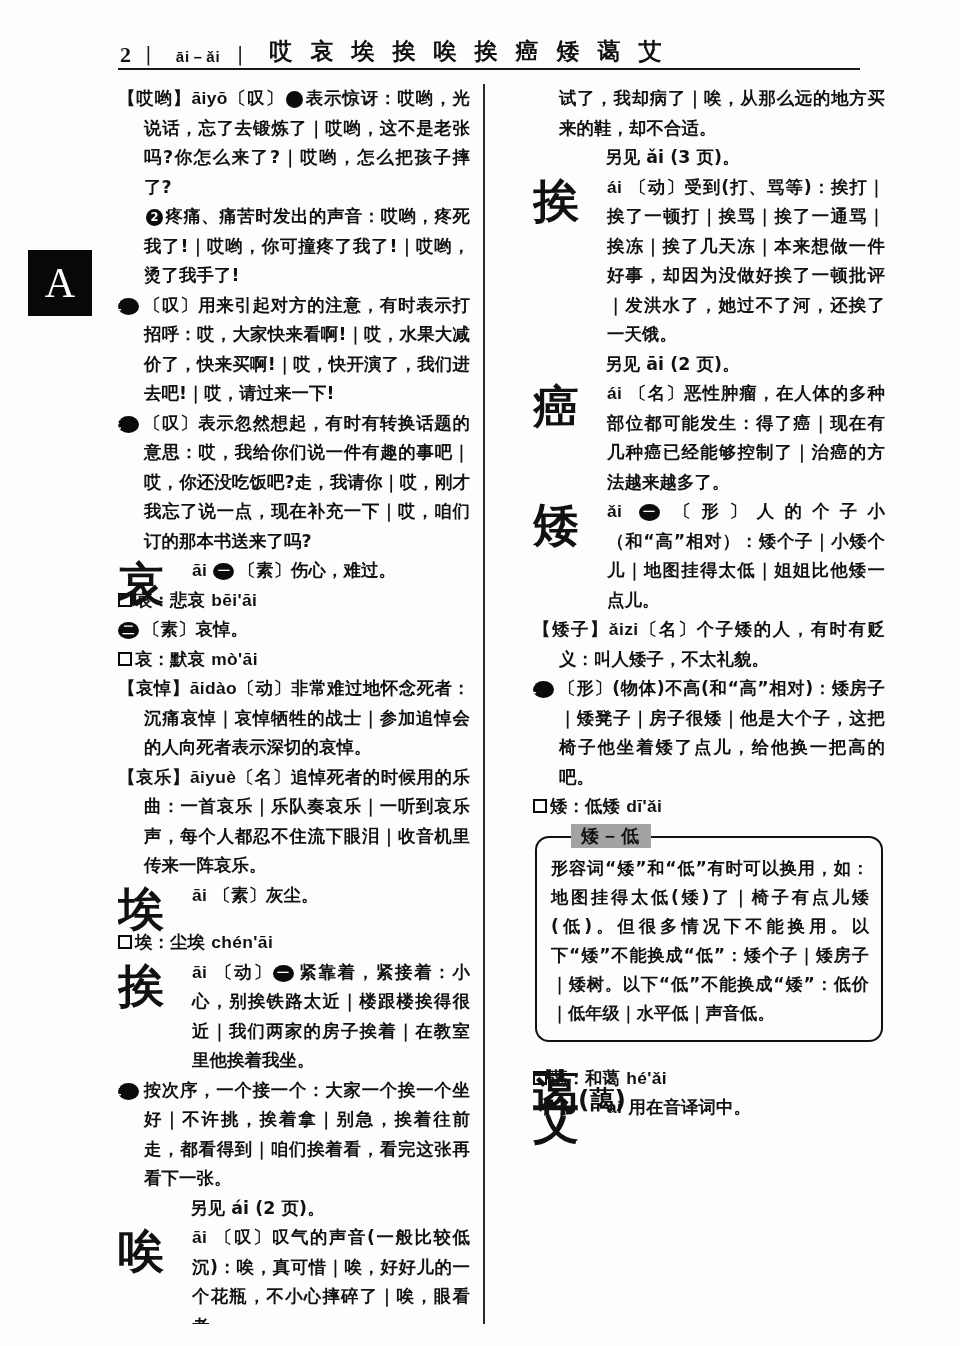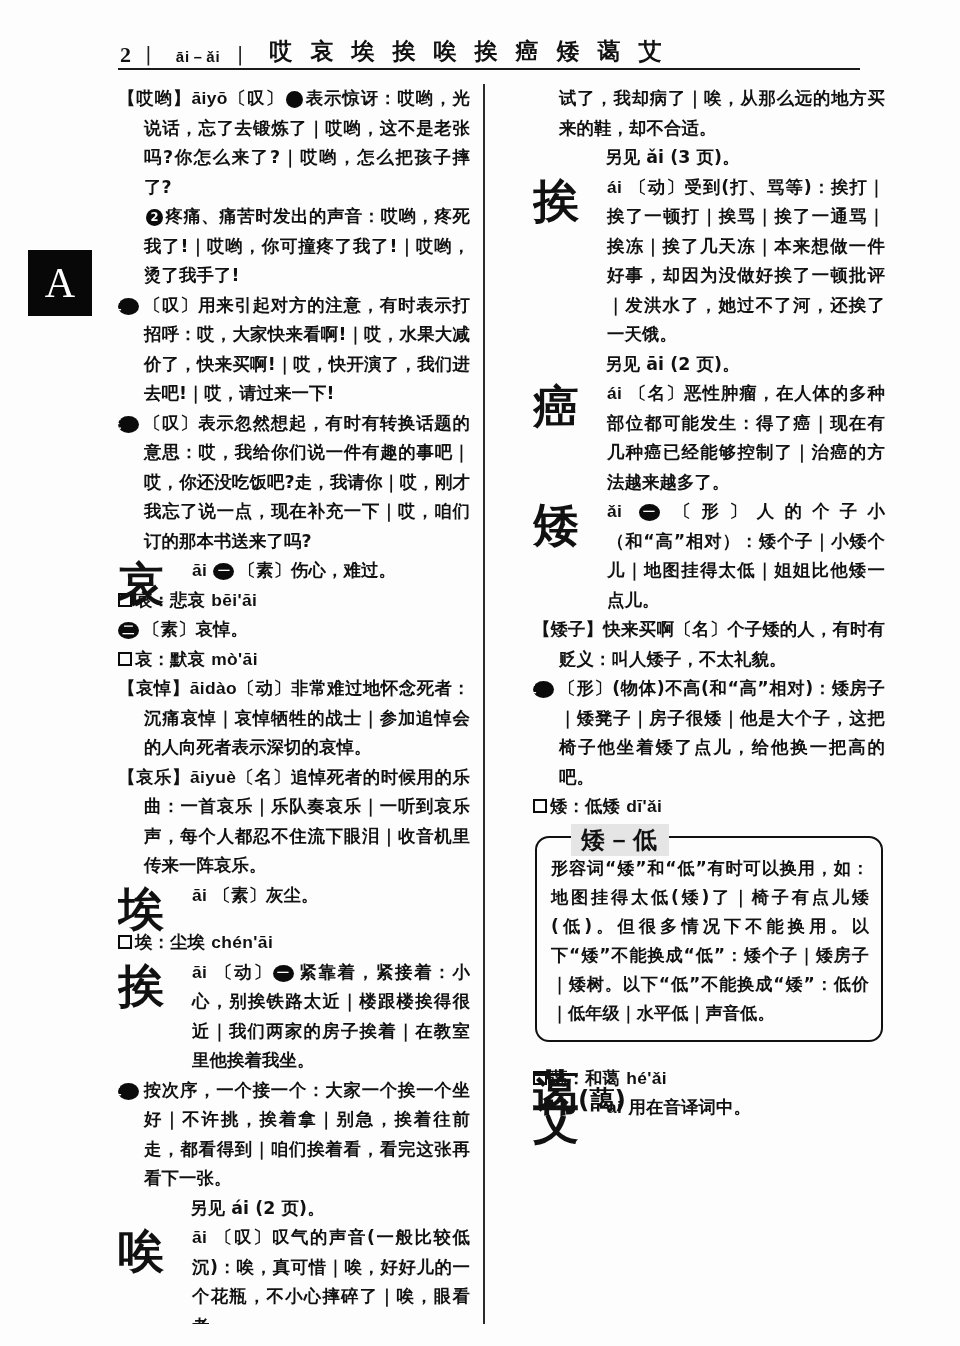--- a/index.html
+++ b/index.html
@@ -222,23 +222,23 @@
     position: relative;
     margin: 14px 2px 10px 2px;
     border: 2.4px solid #111111;
     border-radius: 14px;
     padding: 16px 12px 12px 14px;
   }
   .notebox .note-title {
     position: absolute;
     top: -14px;
     left: 34px;
-    background: #e5e5e5;
+    background: #a3a3a3;
     padding: 0 10px;
-    font-size: 24px;
+    font-size: 18px;
     font-weight: bold;
     letter-spacing: 2px;
   }
   .notebox .para {
     font-size: 17.2px;
     line-height: 29px;
   }
 </style>
 </head>
 <body>
@@ -334,21 +334,21 @@
         <div class="entry-body">
           <p class="para"><span class="pinyin">ái</span>&nbsp;<span class="pos">〔名〕</span><span>恶性肿瘤，在人体的多种部位都可能发生：得了癌｜现在有几种癌已经能够控制了｜治癌的方法越来越多了。</span></p>
         </div>
       </div>
 
       <div class="entry">
         <div class="bigchar">矮</div>
         <div class="entry-body">
           <p class="para"><span class="pinyin">ǎi</span>&nbsp;<span class="sense-big">一</span><span class="pos">〔形〕</span><span>人的个子小（和“高”相对）：矮个子｜小矮个儿｜地图挂得太低｜姐姐比他矮一点儿。</span></p>
         </div>
-        <p class="para hang"><span class="hw">【矮子】</span><span class="pinyin">快来买啊</span><span class="pos">〔名〕</span><span>个子矮的人，有时有贬义：叫人矮子，不太礼貌。</span></p>
+        <p class="para hang"><span class="hw">【矮子】</span><span class="pinyin">ǎizi</span><span class="pos">〔名〕</span><span>个子矮的人，有时有贬义：叫人矮子，不太礼貌。</span></p>
         <p class="para hang"><span class="sense-big">二</span><span class="pos">〔形〕</span><span>(物体)不高(和“高”相对)：矮房子｜矮凳子｜房子很矮｜他是大个子，这把椅子他坐着矮了点儿，给他换一把高的吧。</span></p>
         <p class="para fullwidth"><span class="sq"></span><span>矮</span>：<span>低矮</span>&nbsp;<span class="pinyin">dī'ǎi</span></p>
       </div>
 
       <div class="notebox">
         <div class="note-title">矮－低</div>
         <p class="para">形容词“矮”和“低”有时可以换用，如：地图挂得太低(矮)了｜椅子有点儿矮(低)。但很多情况下不能换用。以下“矮”不能换成“低”：矮个子｜矮房子｜矮树。以下“低”不能换成“矮”：低价｜低年级｜水平低｜声音低。</p>
       </div>
 
       <div class="entry">

